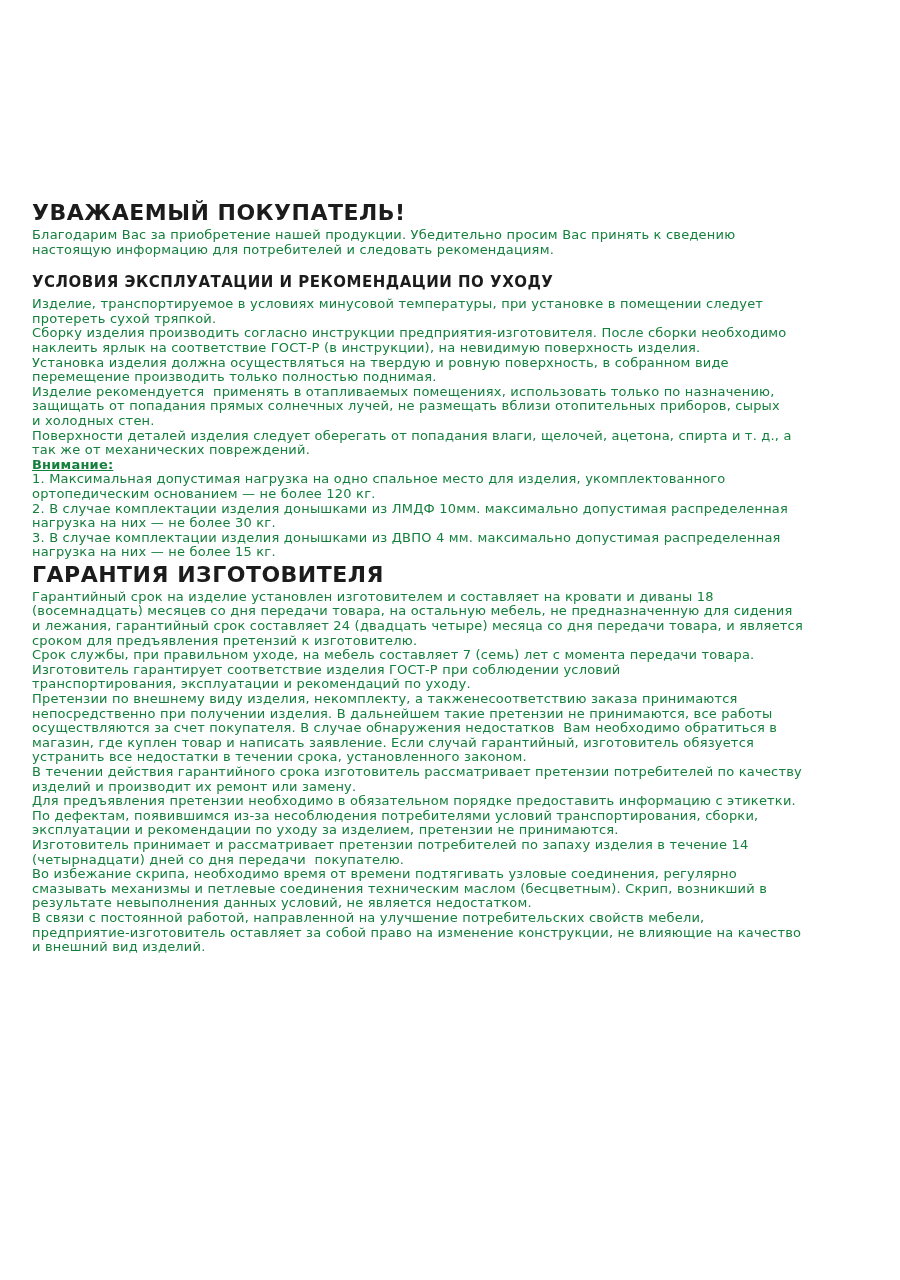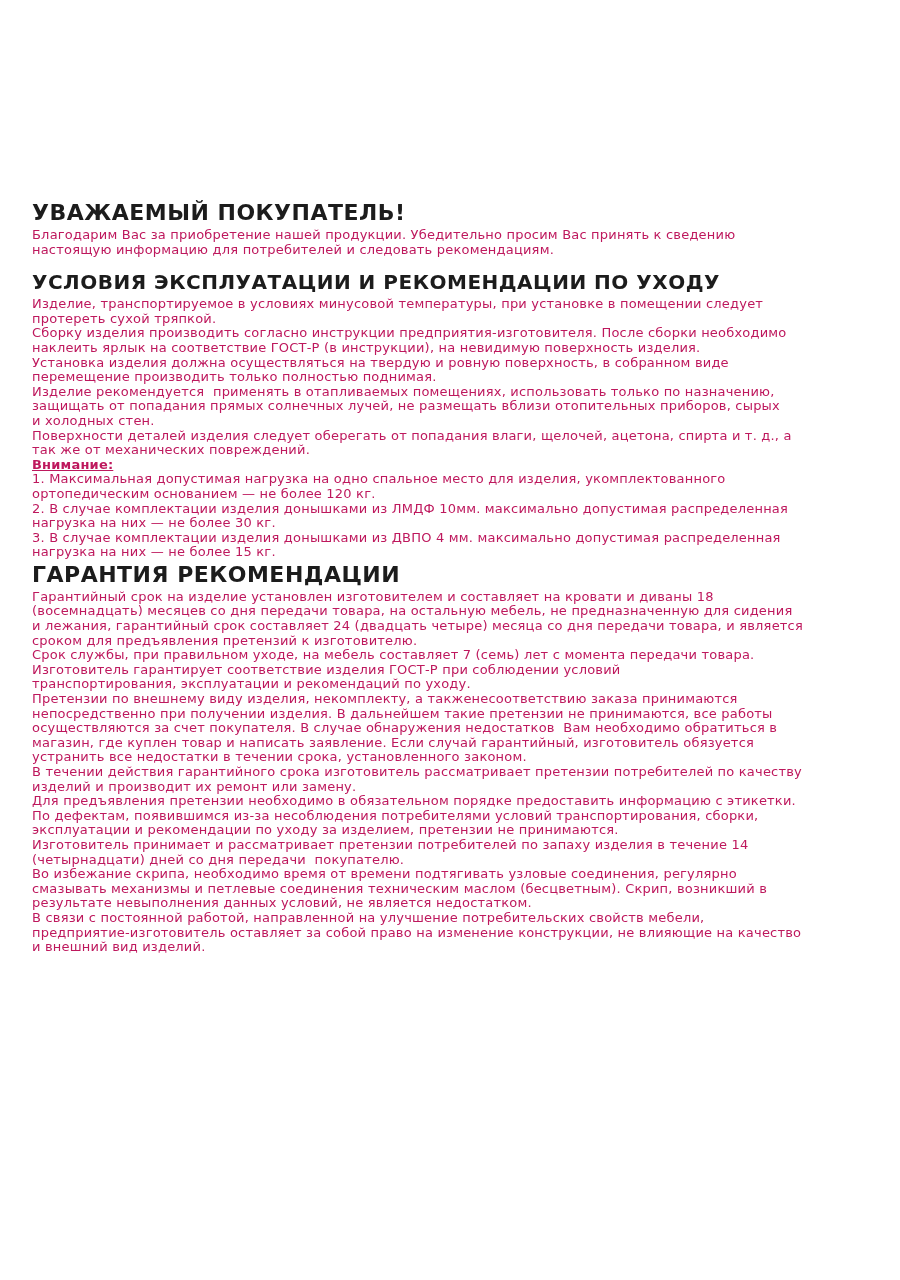--- a/index.html
+++ b/index.html
@@ -21,30 +21,30 @@
     padding: 201px 10px 0 32px;
     background: #ffffff;
   }
   .h {
     font-weight: bold;
     white-space: pre-wrap;
     letter-spacing: 0.5px;
     color: #1c1c1c;
   }
   .h1 { font-size: 22px; line-height: 24px; margin: 0 0 3px 0; }
-  .h2 { font-size: 20px; line-height: 24px; margin: 13px 0 3px 0; }
+  .h2 { font-size: 15px; line-height: 24px; margin: 13px 0 3px 0; }
   .h3 { font-size: 22px; line-height: 24px; margin: 3px 0 3px 0; }
   .h4 { font-size: 22px; line-height: 26px; margin: 9px 0 3px 0; }
   .t {
     font-size: 13px;
     line-height: 14.6px;
     letter-spacing: 0.2px;
     margin: 0;
     white-space: pre-wrap;
-    color: #be185d;
+    color: #15803d;
   }
   .attn {
     font-weight: bold;
     text-decoration: underline;
     margin-top: 8px;
   }
 </style>
 </head>
 <body>
 
@@ -72,21 +72,21 @@
     <p class="t"><span class="attn">Внимание:</span></p>
     <p class="t">1. Максимальная допустимая нагрузка на одно спальное место для изделия, укомплектованного
 ортопедическим основанием — не более 120 кг.
 2. В случае комплектации изделия донышками из ЛМДФ 10мм. максимально допустимая распределенная
 нагрузка на них — не более 30 кг.
 3. В случае комплектации изделия донышками из ДВПО 4 мм. максимально допустимая распределенная
 нагрузка на них — не более 15 кг.</p>
   </section>
 
   <section>
-    <h2 class="h h3">ГАРАНТИЯ РЕКОМЕНДАЦИИ</h2>
+    <h2 class="h h3">ГАРАНТИЯ ИЗГОТОВИТЕЛЯ</h2>
     <p class="t">Гарантийный срок на изделие установлен изготовителем и составляет на кровати и диваны 18
 (восемнадцать) месяцев со дня передачи товара, на остальную мебель, не предназначенную для сидения
 и лежания, гарантийный срок составляет 24 (двадцать четыре) месяца со дня передачи товара, и является
 сроком для предъявления претензий к изготовителю.
 Срок службы, при правильном уходе, на мебель составляет 7 (семь) лет с момента передачи товара.
 Изготовитель гарантирует соответствие изделия ГОСТ-Р при соблюдении условий
 транспортирования, эксплуатации и рекомендаций по уходу.
 Претензии по внешнему виду изделия, некомплекту, а такженесоответствию заказа принимаются
 непосредственно при получении изделия. В дальнейшем такие претензии не принимаются, все работы
 осуществляются за счет покупателя. В случае обнаружения недостатков  Вам необходимо обратиться в

